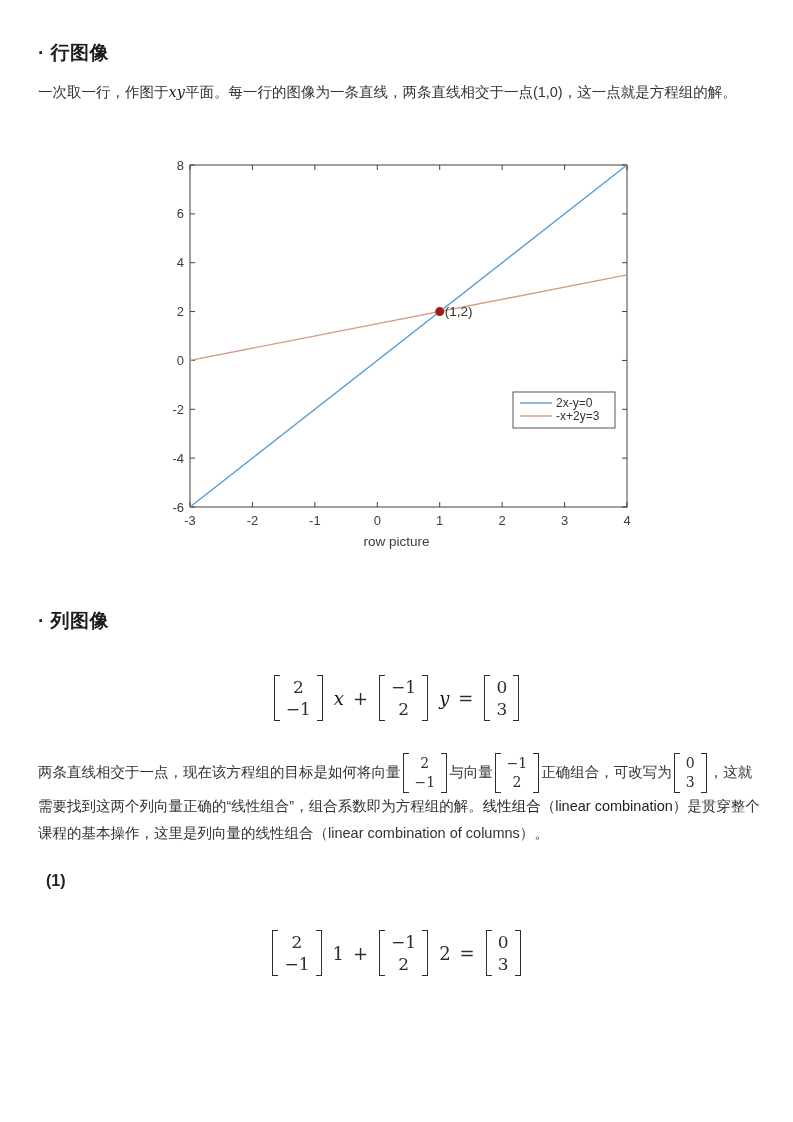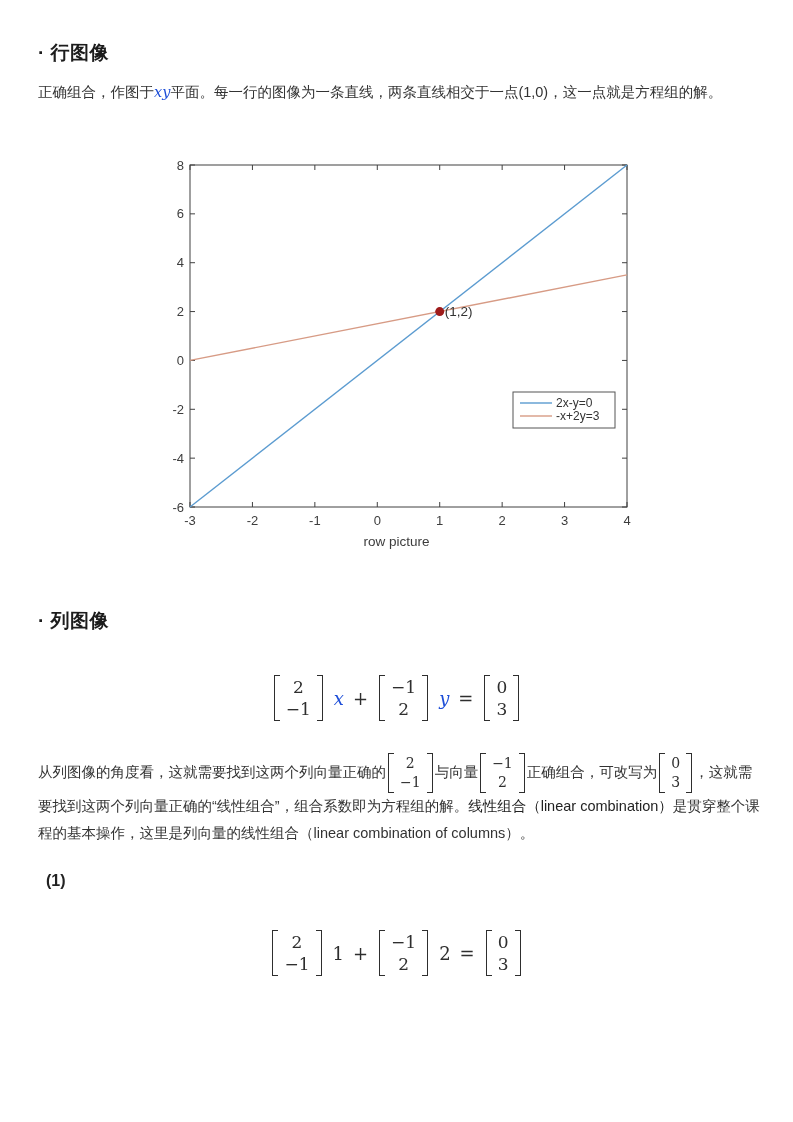--- a/index.html
+++ b/index.html
@@ -1,21 +1,21 @@
 <!DOCTYPE html>
 <html><head>
 <meta charset="utf-8">
 <style>
   html,body{margin:0;padding:0;background:#fff;}
   #page{position:relative;width:793px;height:1042px;background:#ffffff;overflow:hidden;
         font-family:"Liberation Sans","DejaVu Sans",sans-serif;}
   .abs{position:absolute;}
   .h-section{font-size:19px;font-weight:700;color:#1c1c1c;letter-spacing:.5px;}
   .para{font-size:14.5px;color:#333;line-height:27px;width:722px;}
-  .math-i{font-family:"DejaVu Serif","Liberation Serif",serif;font-style:italic;color:#1d4ed8;}
+  .math-i{font-family:"DejaVu Serif","Liberation Serif",serif;font-style:italic;color:#0f172a;}
   .math-r{font-family:"DejaVu Serif","Liberation Serif",serif;color:#2e2e2e;}
   .bold{font-weight:400;color:#222;}
   
   .vec{display:inline-flex;align-items:stretch;vertical-align:middle;
        font-family:"DejaVu Serif","Liberation Serif",serif;color:#2e2e2e;margin:0 2px;}
   .vec .bl{width:5px;border:1.6px solid #2e2e2e;border-right:none;}
   .vec .br{width:5px;border:1.6px solid #2e2e2e;border-left:none;}
   .vec .col{display:flex;flex-direction:column;align-items:center;justify-content:center;
             padding:2px 6px;gap:2px;line-height:1.2;}
   .vec.inline{font-size:14px;}
@@ -29,21 +29,21 @@
   .bottom-bar{left:65px;top:1110px;width:672px;height:7px;}
 </style>
 </head>
 <body>
 
 <div id="page">
 
   <div class="abs h-section" style="left:38px;top:40px;">· 行图像</div>
 
   <div class="abs para" style="left:38px;top:79px;">
-    <span>正确组合，作图于</span><span class="math-i">xy</span><span>平面。每一行的图像为一条直线，两条直线相交于一点(1,0)，这一点就是方程组的解。</span>
+    <span>一次取一行，作图于</span><span class="math-i">xy</span><span>平面。每一行的图像为一条直线，两条直线相交于一点(1,0)，这一点就是方程组的解。</span>
   </div>
 
   <div class="abs figure-wrap">
     <svg id="chart-svg" width="500" height="378" viewBox="0 0 500 378">
         <g>
           <rect x="40" y="10" width="437" height="342" fill="none" stroke="#404040" stroke-width="1"></rect>
           <line x1="40" y1="352" x2="40" y2="347" stroke="#404040" stroke-width="1"></line>
           <line x1="40" y1="10" x2="40" y2="15" stroke="#404040" stroke-width="1"></line>
           <text x="40" y="370" text-anchor="middle" font-size="13" fill="#3d3d3d">-3</text>
           <line x1="102.42857142857143" y1="352" x2="102.42857142857143" y2="347" stroke="#404040" stroke-width="1"></line>
@@ -136,21 +136,21 @@
         <span class="bl"></span>
         <span class="col">
           <span>0</span>
           <span>3</span>
         </span>
         <span class="br"></span>
       </span>
   </div>
 
   <div class="abs para" style="left:38px;top:753px;">
-    <span>从列图像的角度看，这就需要找到这两个列向量正确的</span><span class="vec inline">
+    <span>两条直线相交于一点，现在该方程组的目标是如何将向量</span><span class="vec inline">
         <span class="bl"></span>
         <span class="col">
           <span>2</span>
           <span>−1</span>
         </span>
         <span class="br"></span>
       </span><span>与向量</span><span class="vec inline">
         <span class="bl"></span>
         <span class="col">
           <span>−1</span>

